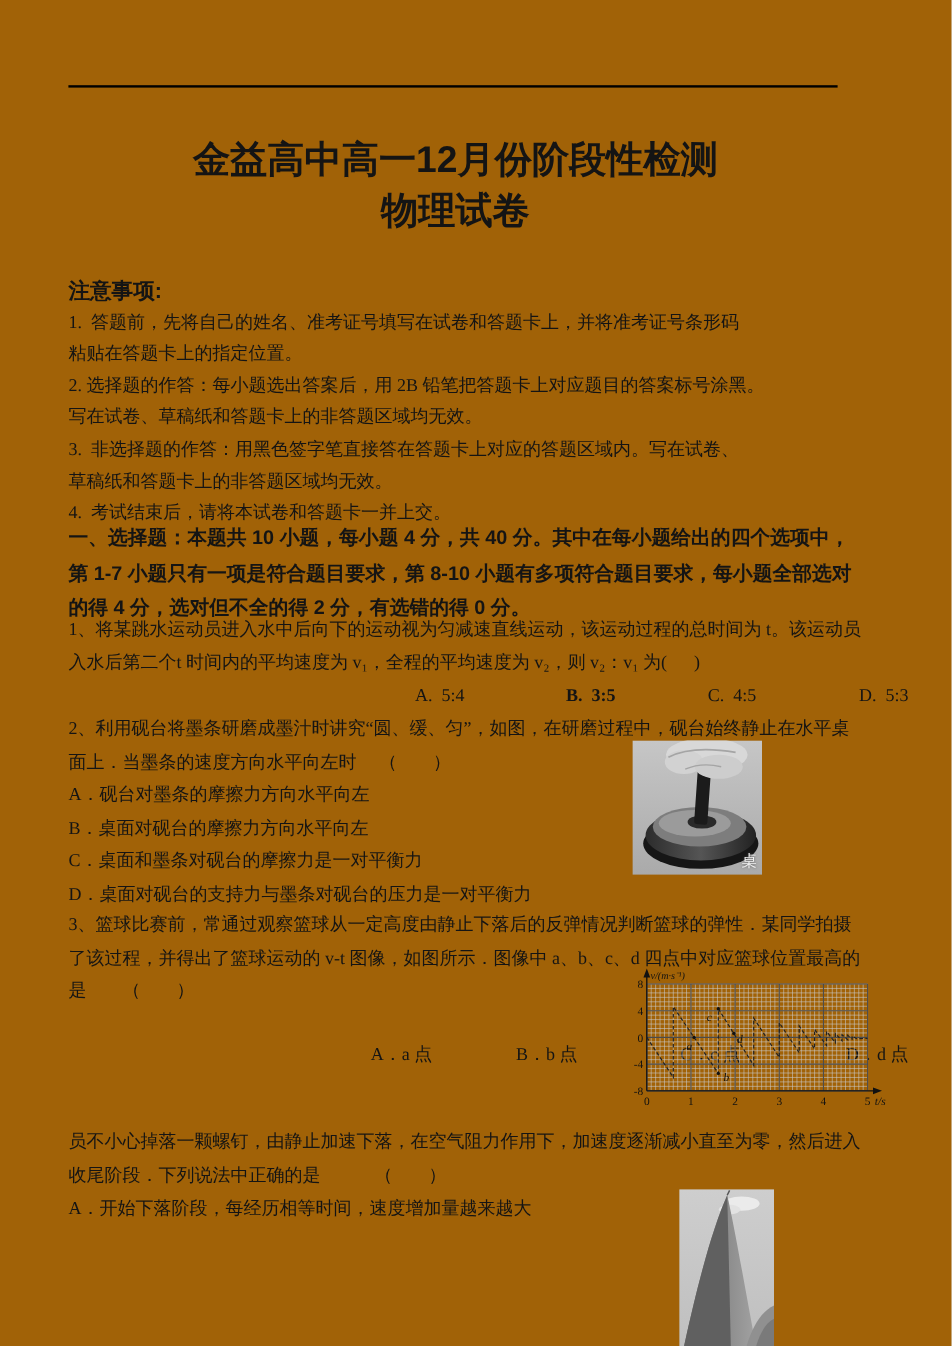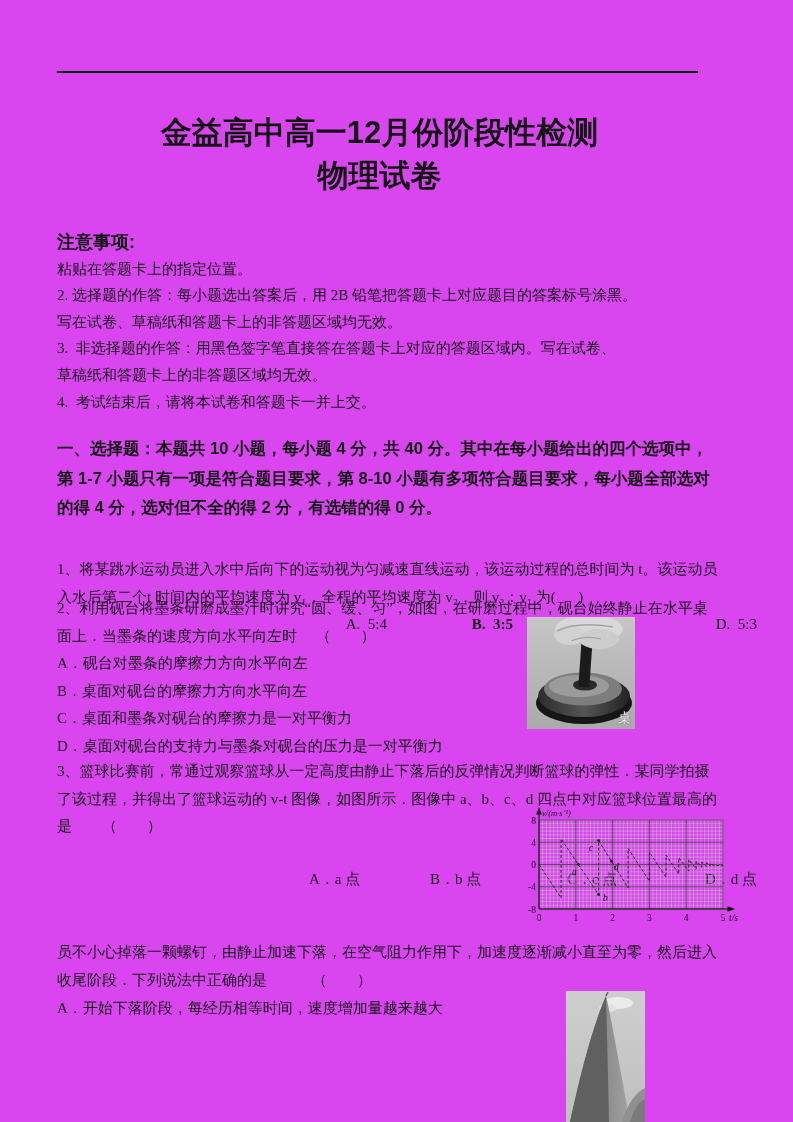--- a/index.html
+++ b/index.html
@@ -1,33 +1,33 @@
 <!DOCTYPE html>
 <html><head>
 <meta charset="utf-8">
 <style>
   html,body{margin:0;padding:0;background:#e8e8e8;}
-  .page{position:relative;width:793px;height:1122px;background:#d946ef;overflow:hidden;
+  .page{position:relative;width:793px;height:1122px;background:#a16207;overflow:hidden;
         color:#141414;font-family:"Liberation Serif",serif;}
   .rule{position:absolute;left:57px;top:71px;width:641px;height:0;border-top:2.5px solid #000;}
   .ctitle{position:absolute;left:57px;width:645px;text-align:center;
           font-family:"Liberation Sans",sans-serif;font-weight:bold;}
   #t1{top:112px;font-size:31px;}
   #t2{top:155px;font-size:31px;}
   .blessing{position:absolute;left:57px;width:645px;top:204px;text-align:center;
             font-size:15px;font-weight:bold;font-family:"Liberation Serif",serif;}
   .notice{position:absolute;left:57px;top:229px;width:690px;font-size:15px;}
   .notice .ln{line-height:26.6px;white-space:pre;}
   .notice .nh{font-family:"Liberation Sans",sans-serif;font-weight:bold;font-size:18px;}
   .sec{position:absolute;left:57px;top:434px;width:690px;
        font-family:"Liberation Sans",sans-serif;font-weight:bold;font-size:16.5px;}
   .sec .ln{line-height:29.5px;white-space:pre;}
   .q{position:absolute;left:57px;width:700px;font-size:15px;}
   .q .ln{line-height:27.6px;white-space:pre;}
-  #q1{top:512px;margin-top:44px;} #q2{top:595px;} #q3{top:758px;} #q4{top:938px;}
+  #q1{top:512px;} #q2{top:595px;} #q3{top:758px;} #q4{top:938px;}
   #q4 .ln{line-height:28px;}
   .optrow{display:flex;line-height:27.6px;white-space:pre;justify-content:flex-end;}
   #q1 .optrow span:nth-child(1){width:126px;} #q1 .optrow span:nth-child(2){width:118px;font-weight:bold;}
   #q1 .optrow span:nth-child(3){width:126px;}
   #q3 .optrow{margin-top:25px;margin-left:44px;}
   #q3 .optrow span:nth-child(1){width:121px;} #q3 .optrow span:nth-child(2){width:137px;}
   #q3 .optrow span:nth-child(3){width:138px;}
   .fig{position:absolute;}
   #fig-inkstone{left:527px;top:617px;width:108px;height:112px;}
   #fig-inkstone .tag{position:absolute;right:4px;bottom:2px;color:#f2f2f2;font-size:13px;
@@ -40,20 +40,21 @@
 
 <div class="page">
 
   <div class="rule"></div>
 
   <div class="ctitle" id="t1">金益高中高一12月份阶段性检测</div>
   <div class="ctitle" id="t2">物理试卷</div>
 
   <div class="notice">
     <div class="ln nh">注意事项:</div>
+    <div class="ln">1.  答题前，先将自己的姓名、准考证号填写在试卷和答题卡上，并将准考证号条形码</div>
     <div class="ln">粘贴在答题卡上的指定位置。</div>
     <div class="ln">2. 选择题的作答：每小题选出答案后，用 2B 铅笔把答题卡上对应题目的答案标号涂黑。</div>
     <div class="ln">写在试卷、草稿纸和答题卡上的非答题区域均无效。</div>
     <div class="ln">3.  非选择题的作答：用黑色签字笔直接答在答题卡上对应的答题区域内。写在试卷、</div>
     <div class="ln">草稿纸和答题卡上的非答题区域均无效。</div>
     <div class="ln">4.  考试结束后，请将本试卷和答题卡一并上交。</div>
   </div>
 
   <div class="sec">
     <div class="ln">一、选择题：本题共 10 小题，每小题 4 分，共 40 分。其中在每小题给出的四个选项中，</div>

